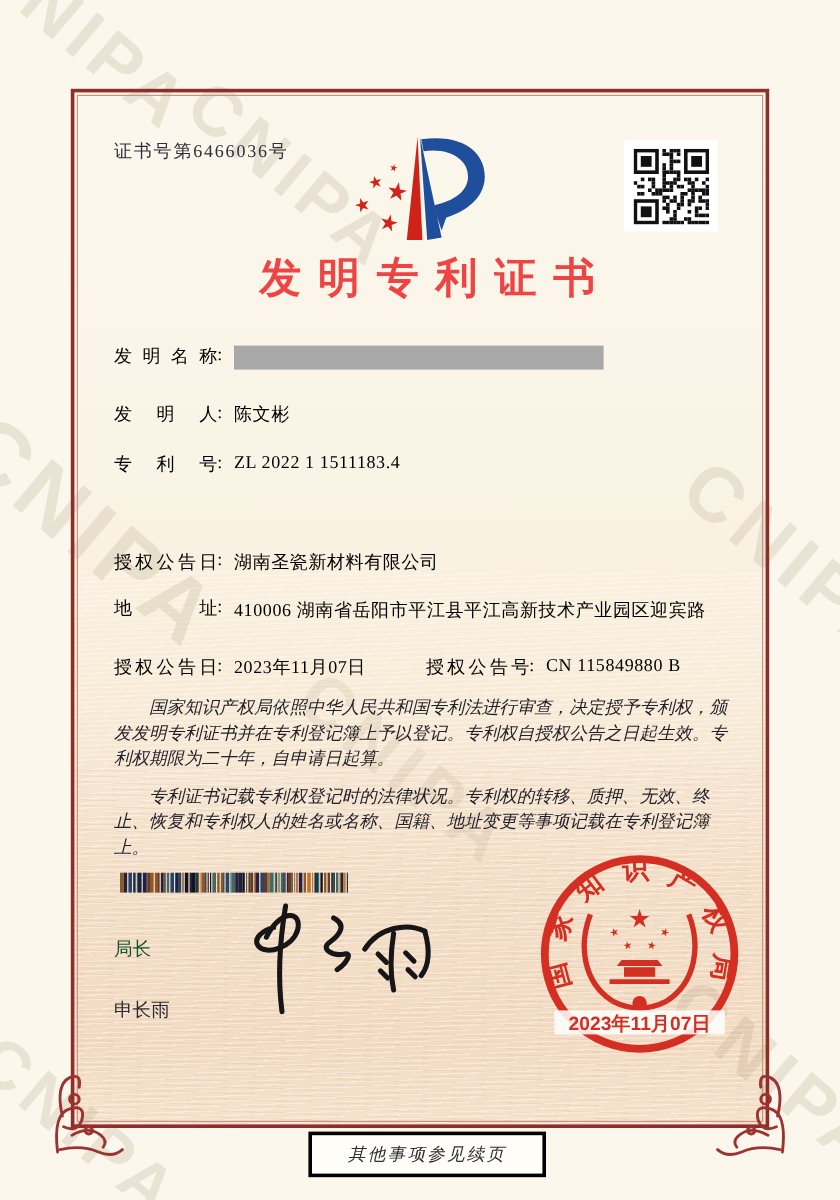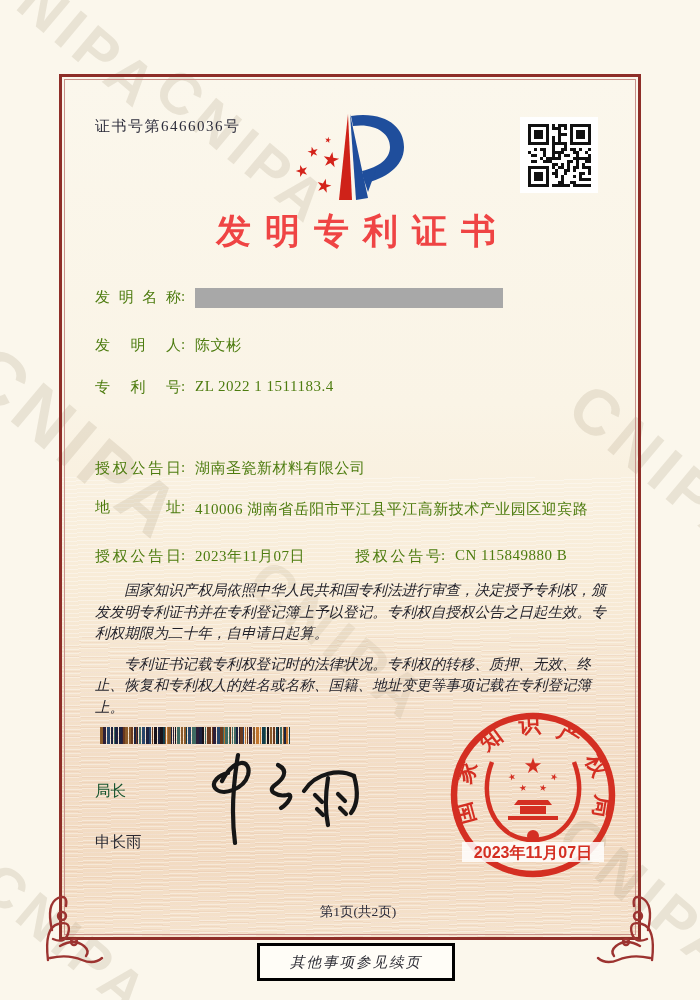--- a/index.html
+++ b/index.html
@@ -18,21 +18,21 @@
   
   .frame{position:absolute;left:59px;top:74px;width:576px;height:860px;border:3px solid #8e2e28;z-index:2;}
   .frame::before{content:"";position:absolute;inset:2px;border:1px solid #c9918a;}
   .content{position:absolute;left:62px;top:77px;width:576px;height:860px;z-index:3;padding-left:16px;}
   .cert-no{position:absolute;left:33px;top:40px;font-size:15px;letter-spacing:1.5px;color:#2e2e3c;}
   .logo{position:absolute;left:223px;top:33px;}
   .qr-box{position:absolute;left:458px;top:40px;width:78px;height:76px;background:#fff;
     display:flex;align-items:center;justify-content:center;}
   .title{position:absolute;left:0;top:131px;width:100%;text-align:center;font-size:35px;font-weight:bold;
     letter-spacing:14px;padding-left:10px;box-sizing:border-box;color:#ef4444;}
-  .row{position:absolute;left:33px;font-size:15px;color:#4d7c0f;white-space:nowrap;}
+  .row{position:absolute;left:33px;font-size:15px;color:#000000;white-space:nowrap;}
   .lbl{display:inline-block;width:86px;text-align:justify;text-align-last:justify;vertical-align:top;}
   .colon{display:inline-block;width:14px;vertical-align:top;}
   .val{display:inline-block;vertical-align:top;letter-spacing:.5px;}
   .val.wrap{white-space:normal;width:432px;line-height:23px;}
   .redaction{display:inline-block;width:308px;height:20px;background:#a8a8a8;vertical-align:-5px;}
   .grp2{position:absolute;left:260px;top:0;white-space:nowrap;}
   .paras{position:absolute;left:33px;top:503px;width:516px;font-size:14.6px;line-height:21.5px;
     font-style:italic;color:#1f1f28;font-family:Liberation Serif, serif;}
   .paras p{margin:0 0 9px 0;text-indent:2em;}
   .barcode{position:absolute;left:38px;top:650px;}
@@ -370,21 +370,20 @@
         <path d="M66,95 L104,95 L100,90 L70,90 Z"></path>
         <path d="M72,104 L98,104 L98,96 L72,96 Z"></path>
         <path d="M60,106 L110,106 L110,110 L60,110 Z"></path>
         <circle cx="85" cy="126" r="6"></circle>
         <path d="M44,52 C34,78 38,108 62,124 M126,52 C136,78 132,108 108,124 M62,124 Q85,136 108,124" fill="none" stroke="#d3261a" stroke-width="4.5"></path>
       </g>
       <rect x="14" y="132" width="142" height="20" fill="#ffffff" opacity="0.88"></rect>
       <text x="85" y="148" text-anchor="middle" font-size="16" font-weight="bold" fill="#d3261a" font-family="Liberation Sans, DejaVu Sans, sans-serif">2023年11月07日</text>
     </svg>
 
-    <div class="page-info">第1页(共2页)</div>
   </div>
 
   <svg class="flourish" style="left:40px;top:872px;" width="82" height="92" viewBox="0 0 82 92">
     <g fill="none" stroke="#9c3330" stroke-width="2.4" stroke-linecap="round">
       <path d="M8,88 Q4,56 18,52 Q32,48 28,62 Q24,72 13,67"></path>
       <path d="M10,86 Q28,82 42,88 Q54,93 62,86"></path>
       <path d="M12,58 Q6,32 18,26 Q28,22 26,34"></path>
       <path d="M20,74 Q34,66 44,74 Q50,79 46,84"></path>
       <circle cx="22" cy="44" r="4"></circle>
       <circle cx="34" cy="70" r="3"></circle>

